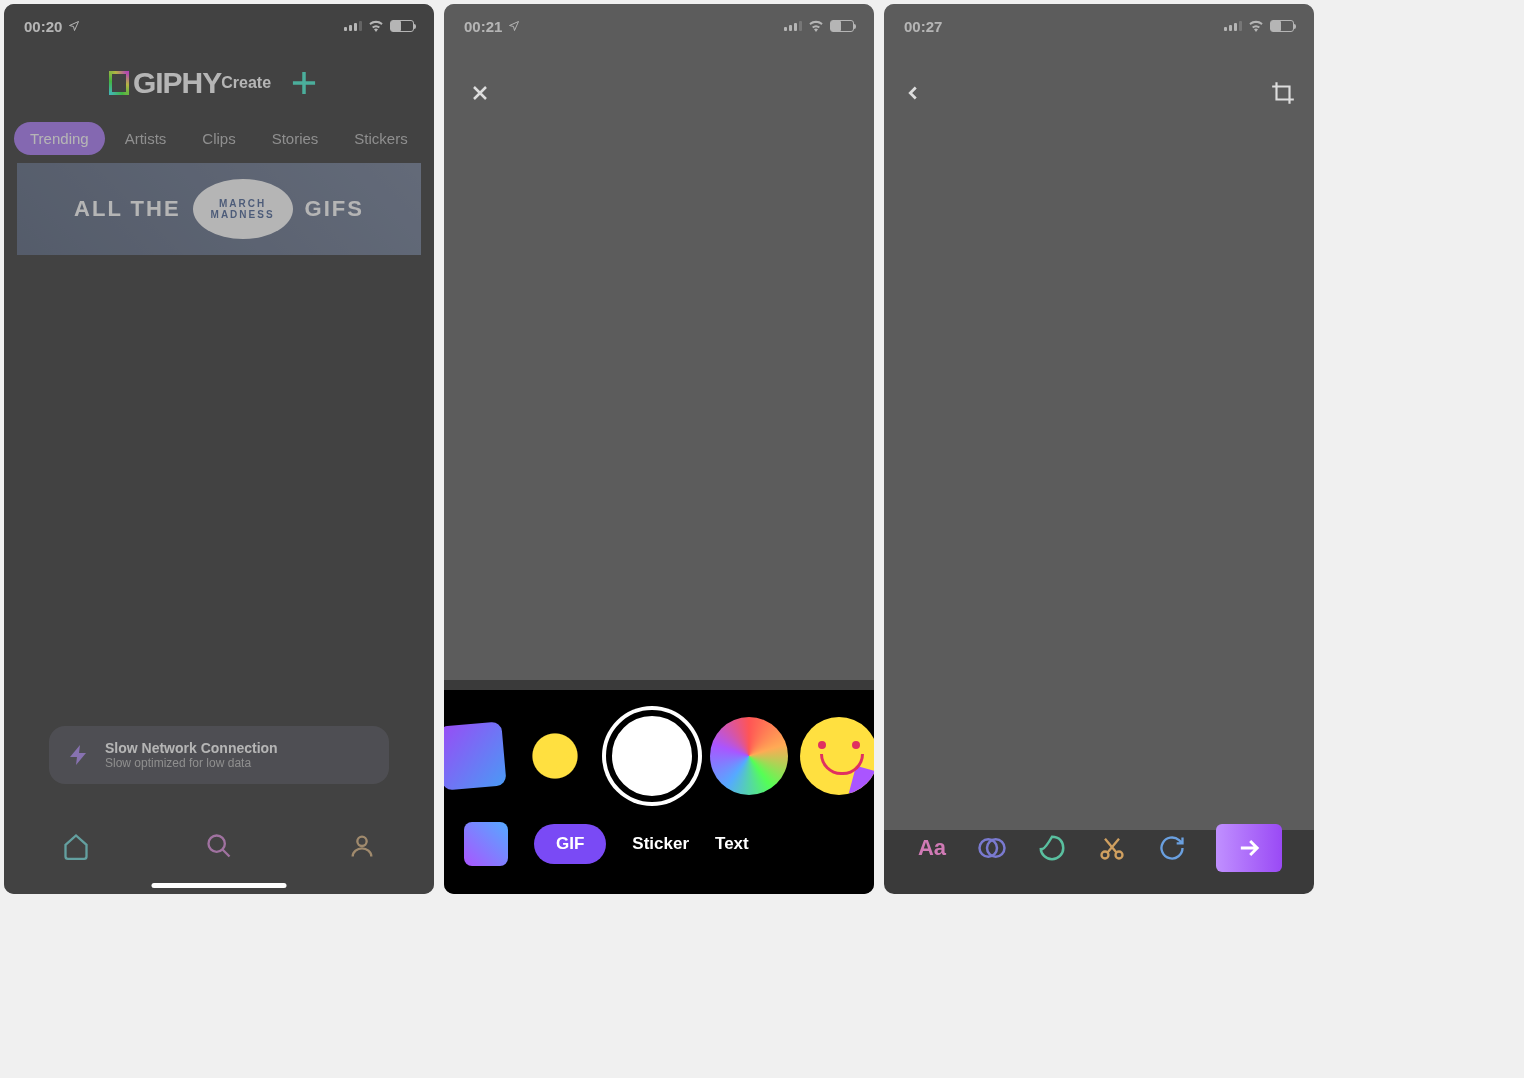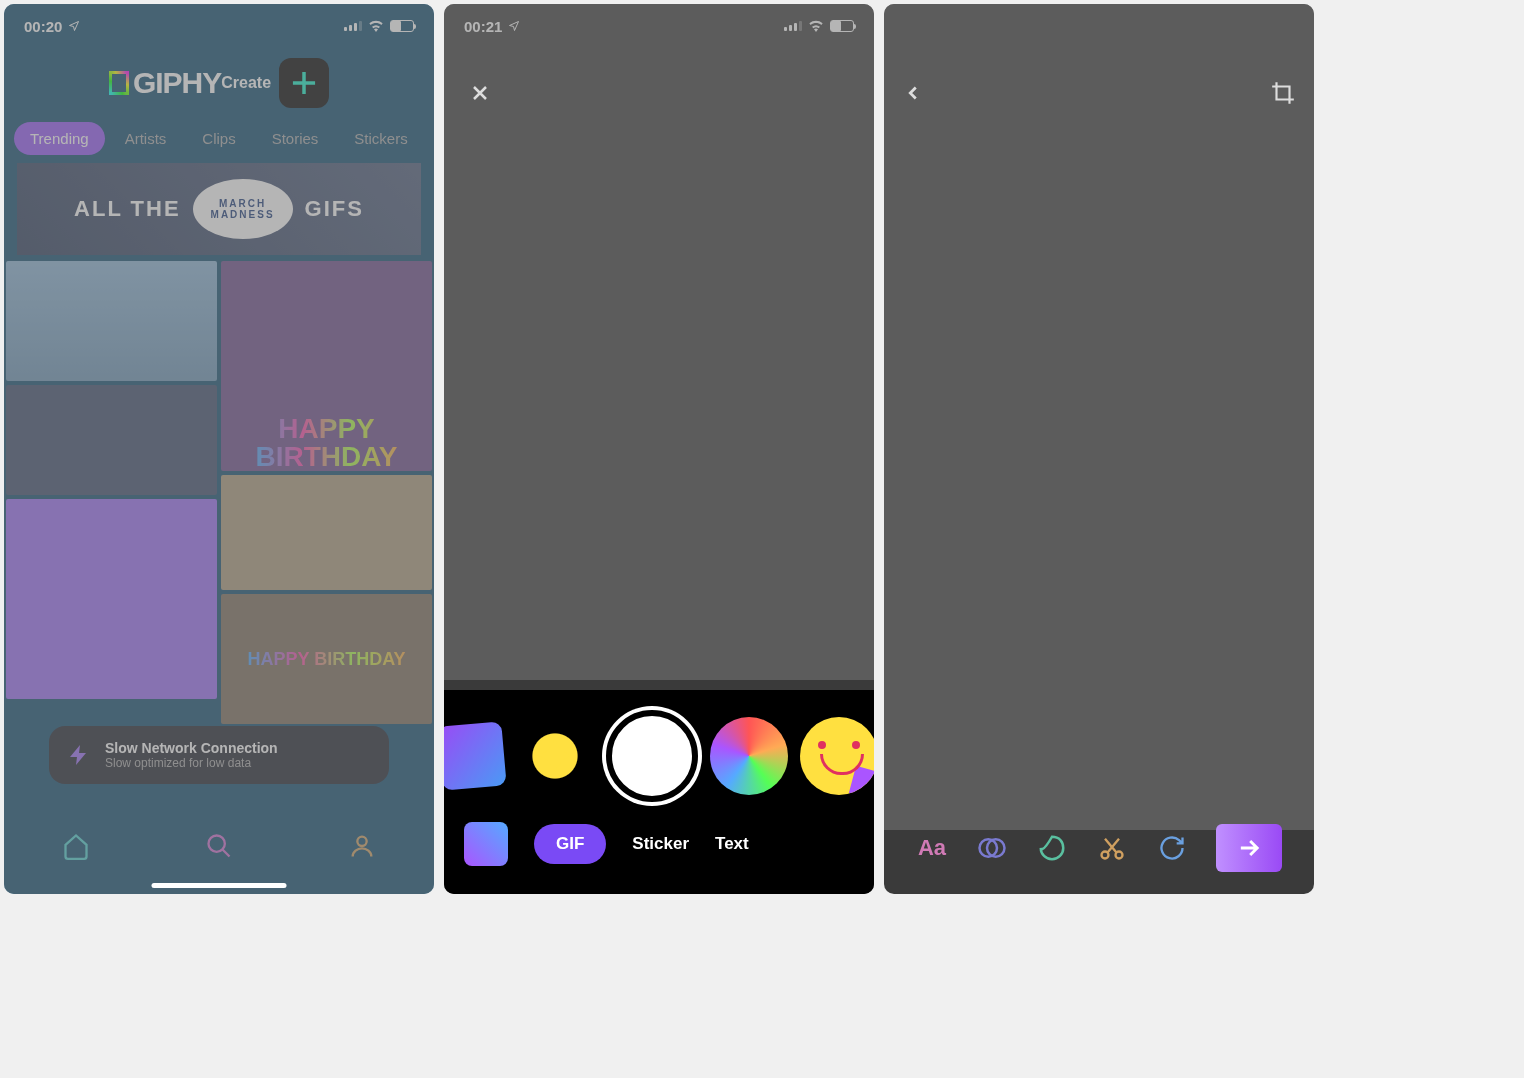--- a/index.html
+++ b/index.html
@@ -8,21 +8,21 @@
     font-family: -apple-system, BlinkMacSystemFont, 'Segoe UI', sans-serif;
     width: 1524px;
     height: 1078px;
     display: flex;
     gap: 10px;
     padding: 4px;
   }
   .phone {
     width: 430px;
     height: 890px;
-    background: #0c4a6e;
+    background: #000000;
     border-radius: 10px;
     position: relative;
     overflow: hidden;
     flex-shrink: 0;
   }
   .dim-overlay {
     position: absolute;
     inset: 0;
     background: rgba(120,120,120,0.55);
     pointer-events: none;
@@ -174,39 +174,20 @@
 
   <div class="banner">
     <span>ALL THE</span>
     <div class="mm-logo">
       <span>MARCH</span>
         <span>MADNESS</span>
     </div>
     <span>GIFS</span>
   </div>
 
-  <div class="gif-grid">
-    <div class="gif-col">
-      <div class="gif-tile t1"></div>
-      <div class="gif-tile t2"></div>
-      <div class="gif-tile t3"></div>
-    </div>
-    <div class="gif-col">
-      <div class="gif-tile t4">
-        <div style="text-align:center;line-height:1;">
-          <div class="hbtext">HAPPY</div>
-          <div class="hbtext">BIRTHDAY</div>
-        </div>
-      </div>
-      <div class="gif-tile t5"></div>
-      <div class="gif-tile t6">
-        <span class="hbtext" style="font-size:18px;">HAPPY BIRTHDAY</span>
-      </div>
-    </div>
-  </div>
 
   <div class="toast">
     <svg class="toast-icon" viewBox="0 0 24 24" fill="#9a6af5">
         <path d="M13 2L3 14h7l-1 8 10-12h-7l1-8z"></path>
       </svg>
     <div class="toast-text">
       <div class="toast-title">Slow Network Connection</div>
       <div class="toast-sub">Slow optimized for low data</div>
     </div>
   </div>
@@ -277,20 +258,39 @@
       <div class="mode-text">Text</div>
     </div>
   </div>
 
   <div class="home-ind" style="background:#888;"></div>
 </div>
 
 <div class="phone phone3-bg">
   <div class="dim-overlay" style="bottom:64px;"></div>
 
+  <div class="status-bar">
+    <div class="status-left">
+      <span>00:27</span>
+    </div>
+    <div class="status-right">
+      <div class="signal-bars">
+          <div class="bar bar1"></div>
+          <div class="bar bar2"></div>
+          <div class="bar bar3"></div>
+          <div class="bar bar4"></div>
+        </div>
+      <svg class="wifi-icon" viewBox="0 0 24 18" fill="#fff">
+          <path d="M12 18l-3-4c2-1.5 4-1.5 6 0l-3 4zm-6-8c4-3 8-3 12 0l-2 2.5c-3-2-5-2-8 0L6 10zm-4-5c6-5 14-5 20 0l-2 2.5c-5-4-11-4-16 0L2 5z"></path>
+        </svg>
+      <div class="battery">
+          <div class="battery-fill"></div>
+        </div>
+    </div>
+  </div>
 
   <div class="s3-back">
     <svg width="22" height="22" viewBox="0 0 24 24" fill="none" stroke="#ddd" stroke-width="3">
         <path d="M15 18l-6-6 6-6"></path>
       </svg>
   </div>
   <div class="s3-crop">
     <svg width="26" height="26" viewBox="0 0 24 24" fill="none" stroke="#ddd" stroke-width="2">
         <path d="M6 2v16h16M2 6h16v16"></path>
       </svg>

